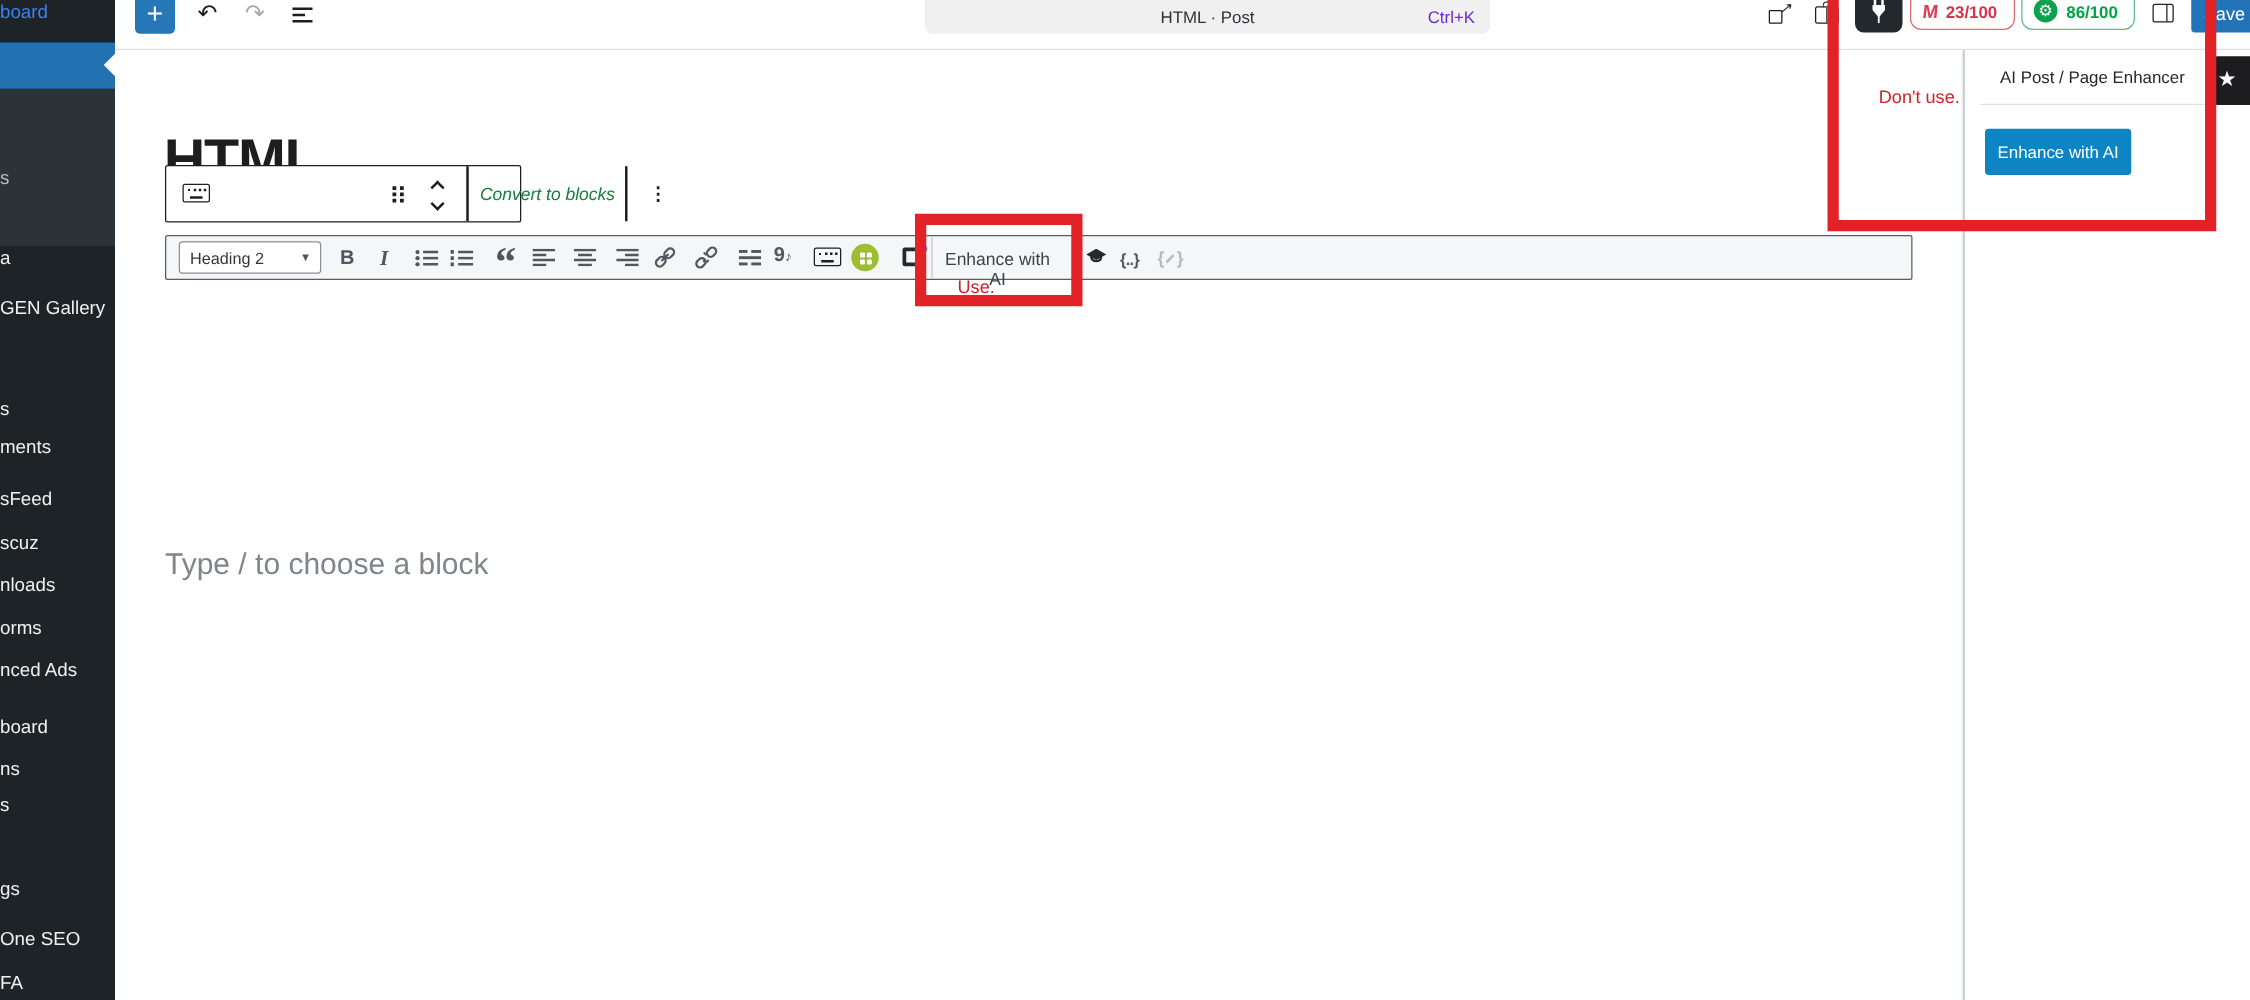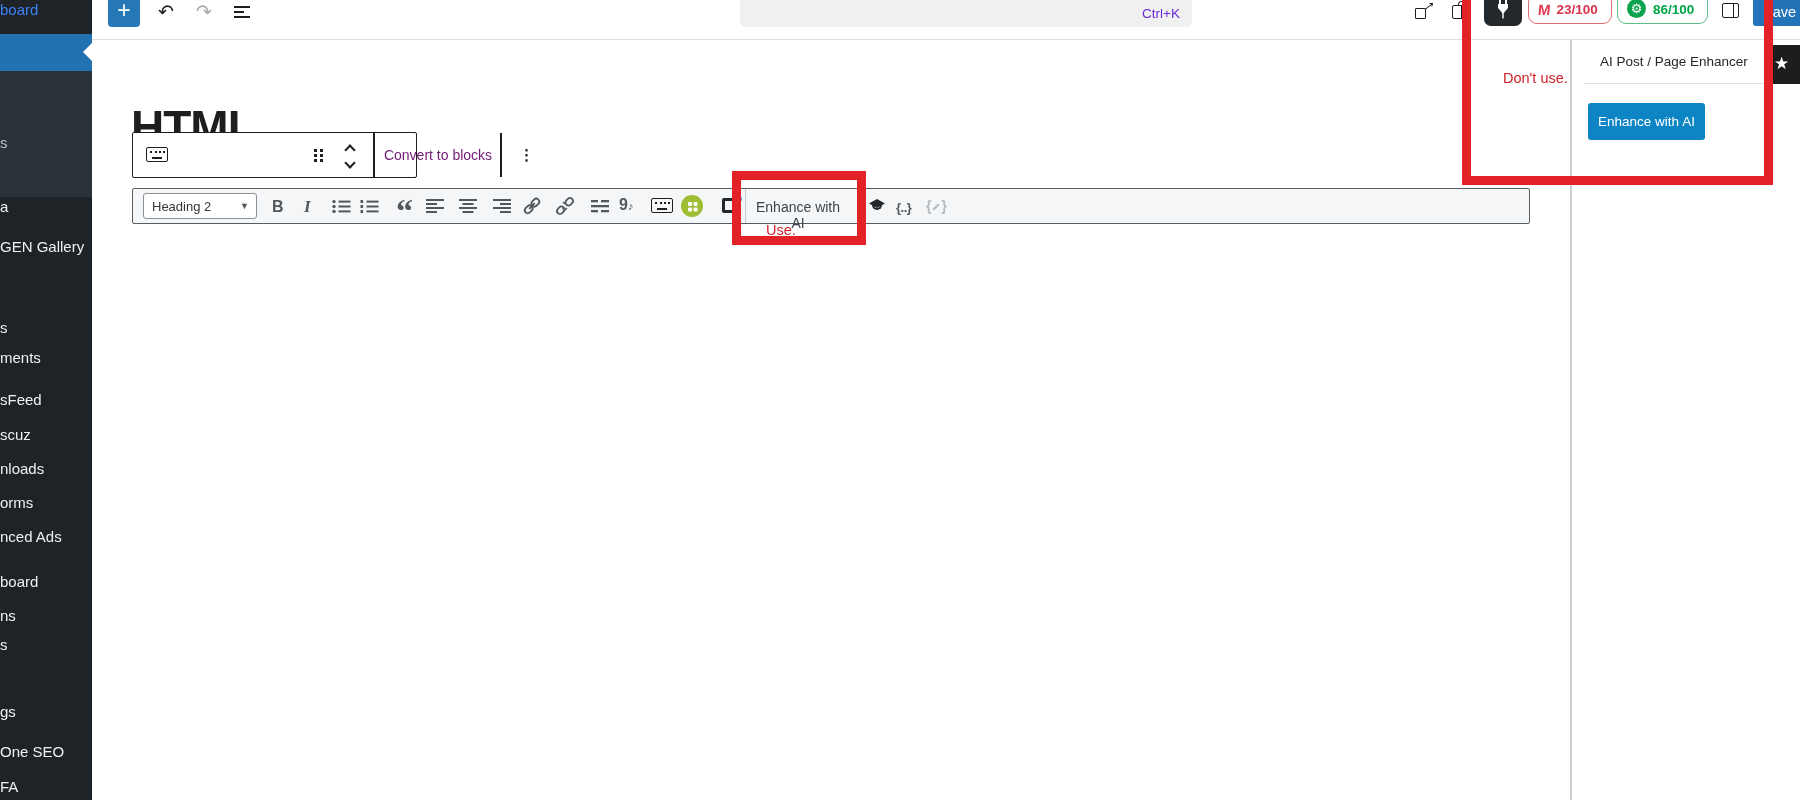--- a/index.html
+++ b/index.html
@@ -59,21 +59,21 @@
   .icon-kbd{position:absolute;width:22px;height:15px;border:1.6px solid #1e1e1e;border-radius:2px;}
   .icon-kbd:before{content:"";position:absolute;left:2.5px;right:2.5px;top:2.5px;height:0;border-top:2px dotted #1e1e1e;}
   .icon-kbd:after{content:"";position:absolute;left:5px;right:5px;bottom:2.5px;height:2px;background:#1e1e1e;}
   .icon-drag{position:absolute;left:181px;top:16px;width:9px;height:13px;}
   .icon-drag i{position:absolute;left:0;top:0;width:3px;height:3px;background:#1e1e1e;
     box-shadow:6px 0 #1e1e1e,0 5px #1e1e1e,6px 5px #1e1e1e,0 10px #1e1e1e,6px 10px #1e1e1e;}
   .chev{position:absolute;width:8px;height:8px;border-style:solid;border-color:#1e1e1e;border-width:2px 2px 0 0;}
   .chev-up{transform:rotate(-45deg);}
   .chev-dn{transform:rotate(135deg);}
   .bt-label{position:absolute;left:242px;width:126px;top:0;bottom:0;display:flex;align-items:center;justify-content:center;
-    font-size:14px;color:#701a75;}
+    font-size:14px;color:#15803d;font-style:italic;}
   .icon-ellipsis{position:absolute;left:386px;top:13px;font-size:15px;font-weight:700;color:#1e1e1e;letter-spacing:0;}
 
   
   .fmt-bg{position:absolute;left:132px;top:188px;width:1398px;height:36px;background:#f5f6f7;
     border:1px solid #565d64;border-radius:2px;}
   .hselect{position:absolute;left:143px;top:193px;width:114px;height:26px;background:#fff;border:1px solid #8c8f94;border-radius:3px;}
   .hselect .lbl{position:absolute;left:8px;top:5px;font-size:13px;color:#32373c;}
   .hselect .caret{position:absolute;right:7px;top:7px;font-size:9px;color:#555;}
   .fi{position:absolute;color:#50575e;}
   .fi svg{display:block;}
@@ -152,20 +152,21 @@
     <div class="plus-btn abs" style="pointer-events:auto">+</div>
     <span class="tb-glyph" style="left:158px;top:1px">↶</span>
     <span class="tb-glyph" style="left:196px;top:1px;color:#a7aaad">↷</span>
     <span class="icon-outline">
         <i></i>
         <i></i>
         <i></i>
       </span>
 
     <div class="cmdbar">
+      <span class="cmd-title">HTML · Post</span>
       <span class="cmd-k">Ctrl+K</span>
     </div>
 
     <span class="icon-extlink">
       <i class="bx"></i>
         <i class="ar">↗</i>
     </span>
     <span class="icon-book">
         <i></i>
         <u></u>
@@ -320,20 +321,21 @@
     <span class="fmt-sep" style="left:858px"></span>
 
     <span class="icon-cap">
         <b></b>
         <u></u>
       </span>
     <span class="fi fi-braces" style="left:896px;top:200px">{..}</span>
     <span class="fi fi-pencil" style="left:926px;top:198px"><span>{</span><i></i><span>}</span></span>
   </div>
 
+  <div class="doc-placeholder">Type / to choose a block</div>
 
   <div class="v-divider"></div>
   <div class="panel">
     <div class="panel-h">
       <span class="panel-title">AI Post / Page Enhancer</span>
     </div>
     <div class="panel-btn">Enhance with AI</div>
   </div>
 
   <div class="star-box">

